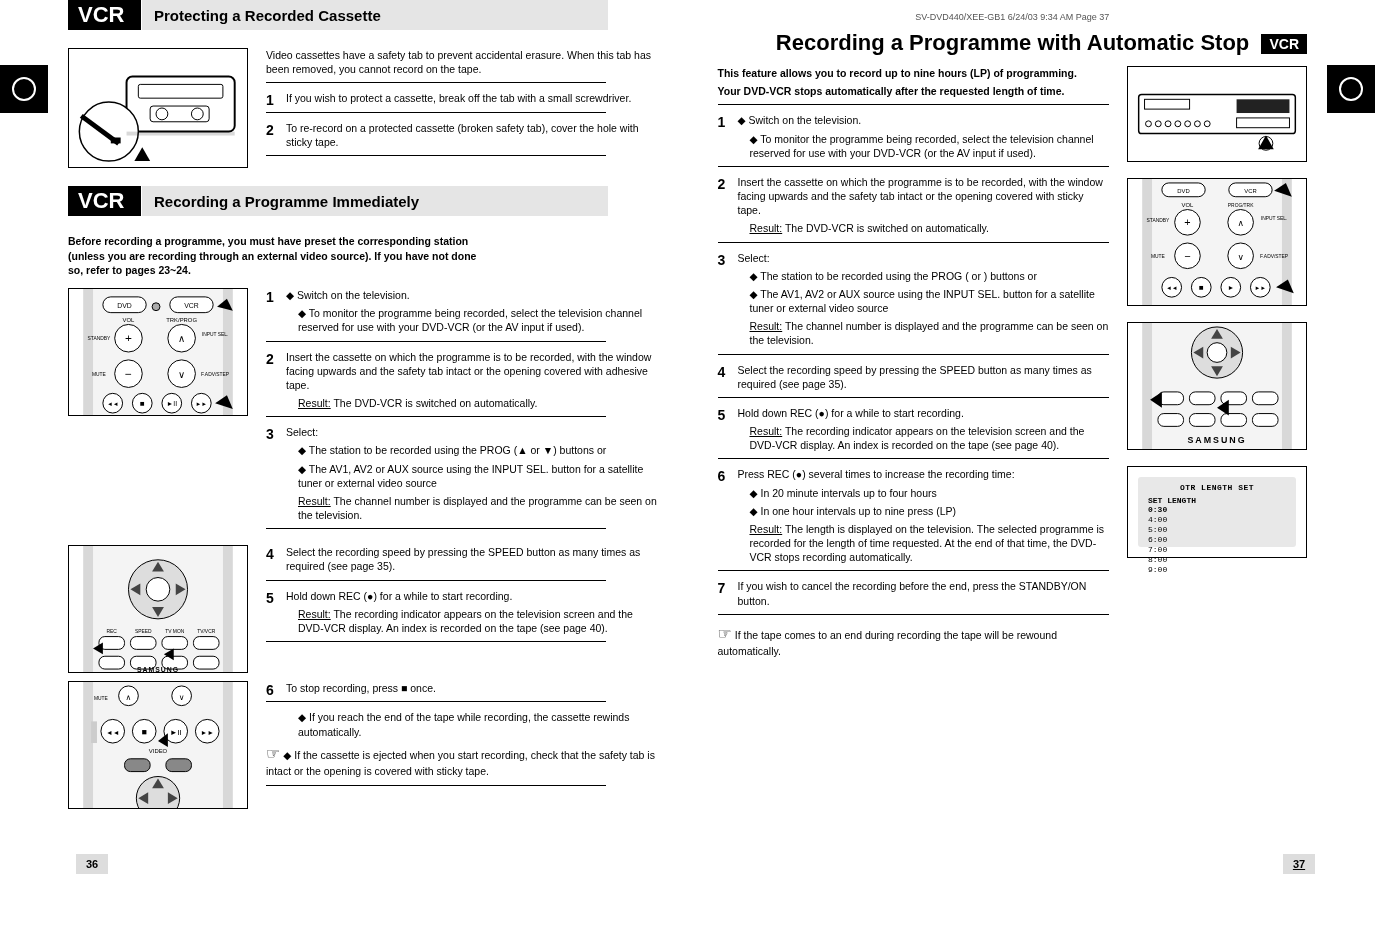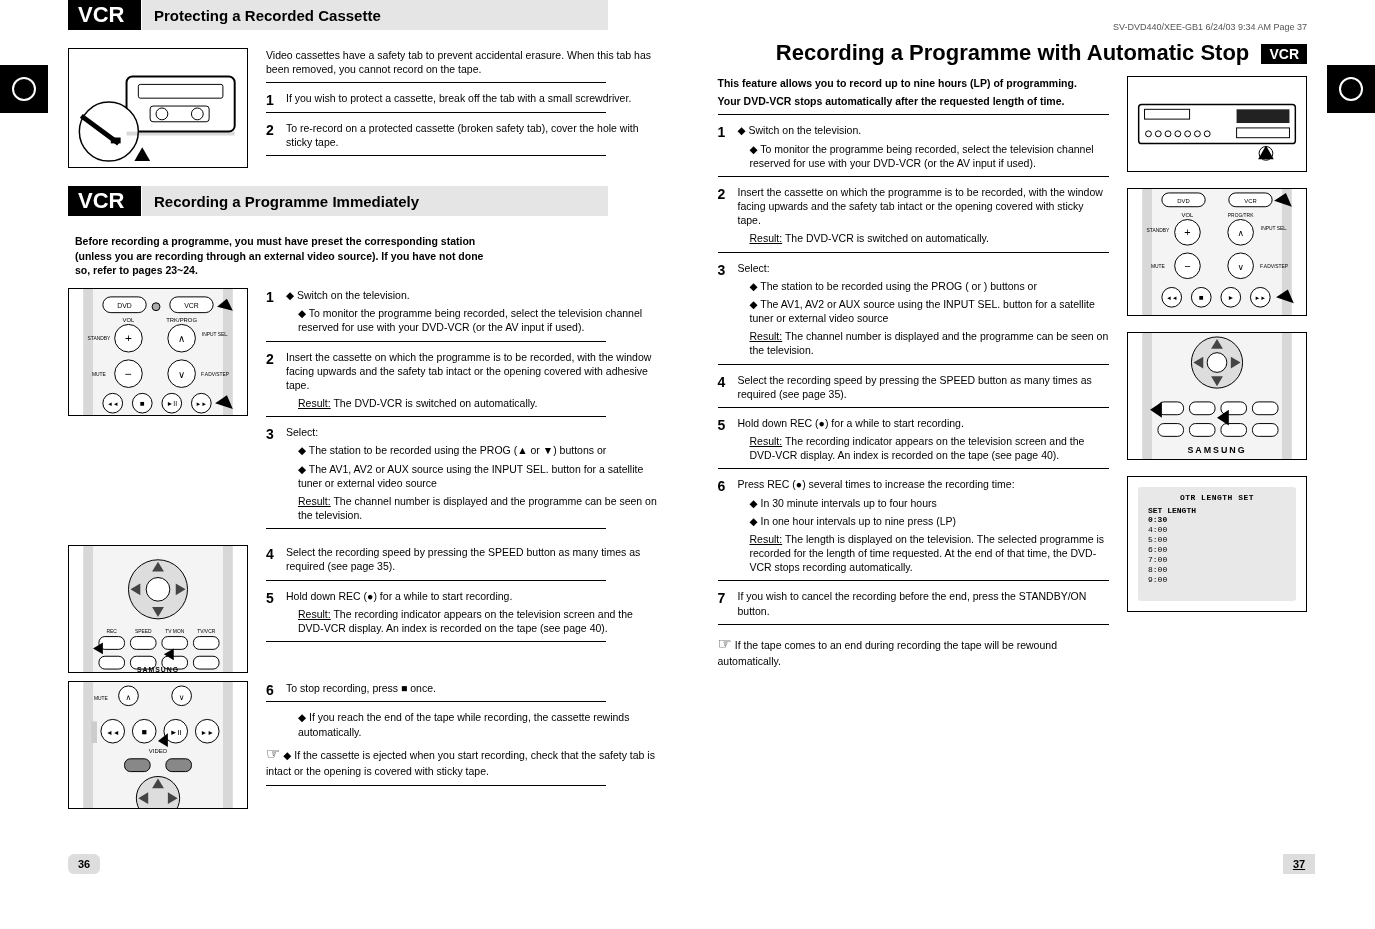--- a/index.html
+++ b/index.html
@@ -112,21 +112,21 @@
   }
   .page-right .content {
     display: flex;
     gap: 18px;
   }
   .page-right .maincol { flex: 1; }
   .page-right .sidecol { width: 180px; }
   .sidecol .fig { width: 180px; margin-bottom: 16px; }
   .osd-box {
     width: 180px;
-    height: 136px;
+    height: 92px;
     border: 1px solid #000;
     padding: 10px;
     background: #fff;
   }
   .osd-inner {
     width: 100%; height: 100%;
     background: #e8e8e8;
     border-radius: 3px;
     font-size: 8px;
     padding: 6px 10px;
@@ -146,32 +146,31 @@
     bottom: 55px;
     font-weight: bold;
     width: 32px;
     height: 20px;
     background: #ddd;
     display: flex;
     align-items: center;
     justify-content: center;
     font-size: 11px;
   }
-  .page-left .page-num { left: 68px; border-radius: 6px; }
+  .page-left .page-num { left: 76px; }
   .page-right .page-num { right: 60px; text-decoration: underline; }
   .intro {
     font-size: 10.5px;
     line-height: 1.4;
     margin-bottom: 10px;
     max-width: 420px;
-    margin-left: 7px;
   }
   .remote-strip { background:#fff; }
   hr.short { width: 340px; }
-  .right-hdr-small{ text-align:right;font-size:9px;color:#555;margin-top:22px;}
+  .right-hdr-small{ text-align:center;font-size:9px;color:#555;margin-top:12px;}
 </style>
 </head>
 <body>
 
 <div class="side-tab left">
     <span class="circle"></span>
   </div>
 <div class="side-tab right">
     <span class="circle"></span>
   </div>
@@ -369,21 +368,21 @@
         <p style="padding-left:32px;">◆ <span>The station to be recorded using the PROG (      or      ) buttons or</span></p>
         <p style="padding-left:32px;">◆ <span>The AV1, AV2 or AUX source using the INPUT SEL. button for a satellite tuner or external video source</span></p>
         <p style="padding-left:32px;"><u>Result:</u> <span>The channel number is displayed and the programme can be seen on the television.</span></p>
         <hr class="rule">
         <p><span class="num">4</span><span>Select the recording speed by pressing the SPEED button as many times as required (see page 35).</span></p>
         <hr class="rule">
         <p><span class="num">5</span><span>Hold down REC (●) for a while to start recording.</span></p>
         <p style="padding-left:32px;"><u>Result:</u> <span>The recording indicator appears on the television screen and the DVD-VCR display. An index is recorded on the tape (see page 40).</span></p>
         <hr class="rule">
         <p><span class="num">6</span><span>Press REC (●) several times to increase the recording time:</span></p>
-        <p style="padding-left:32px;">◆ <span>In 30 minute intervals up to four hours</span></p>
+        <p style="padding-left:32px;">◆ <span>In 20 minute intervals up to four hours</span></p>
         <p style="padding-left:32px;">◆ <span>In one hour intervals up to nine press (LP)</span></p>
         <p style="padding-left:32px;"><u>Result:</u> <span>The length is displayed on the television. The selected programme is recorded for the length of time requested. At the end of that time, the DVD-VCR stops recording automatically.</span></p>
         <hr class="rule">
         <p><span class="num">7</span><span>If you wish to cancel the recording before the end, press the STANDBY/ON button.</span></p>
         <hr class="rule">
         <p style="padding-left:0;"><span style="font-size:16px;">☞</span> <span>If the tape comes to an end during recording the tape will be rewound automatically.</span></p>
       </div>
 
       <div class="sidecol">
         <div class="fig" style="height:96px;">

